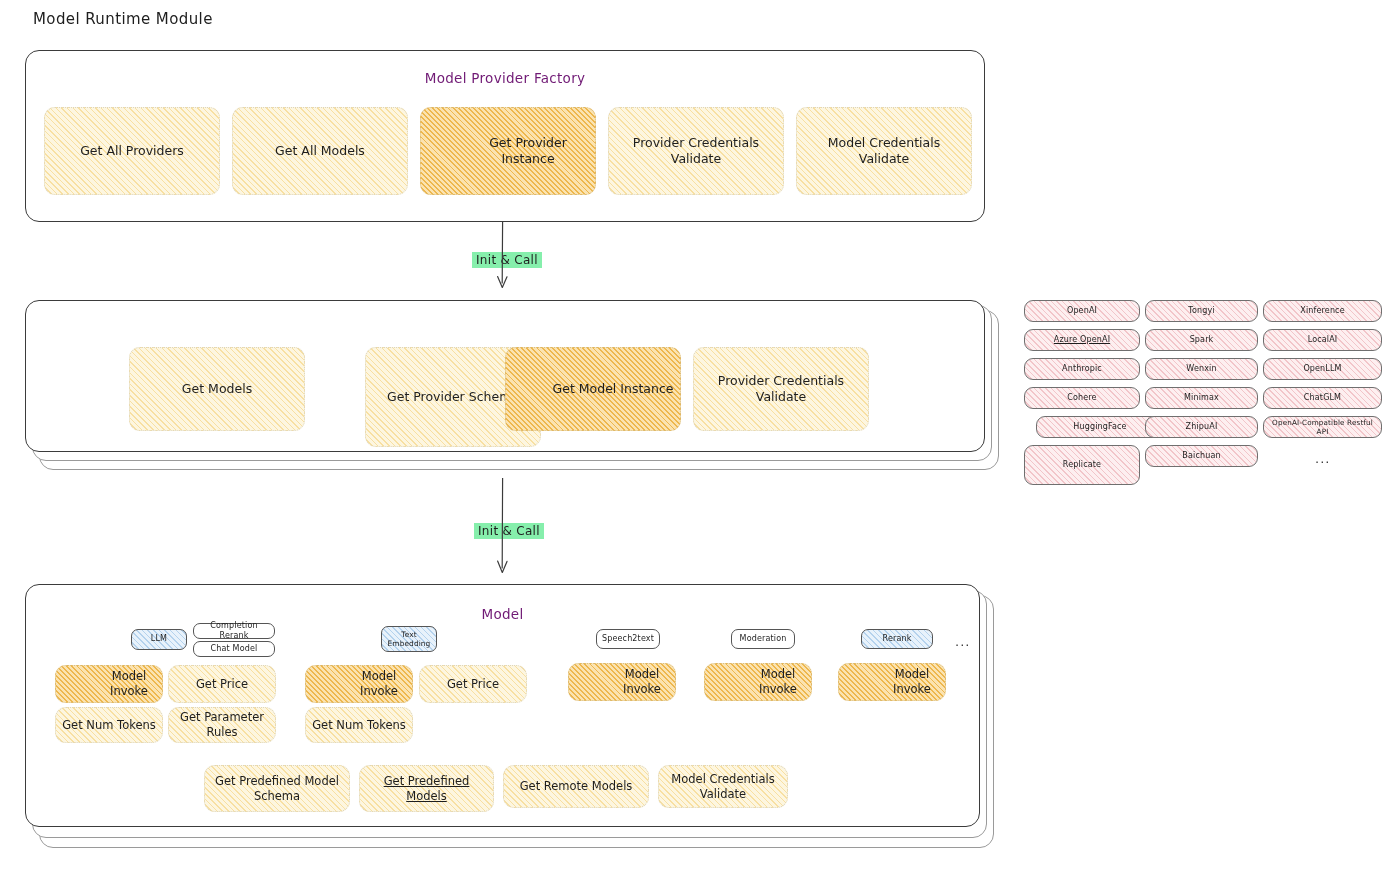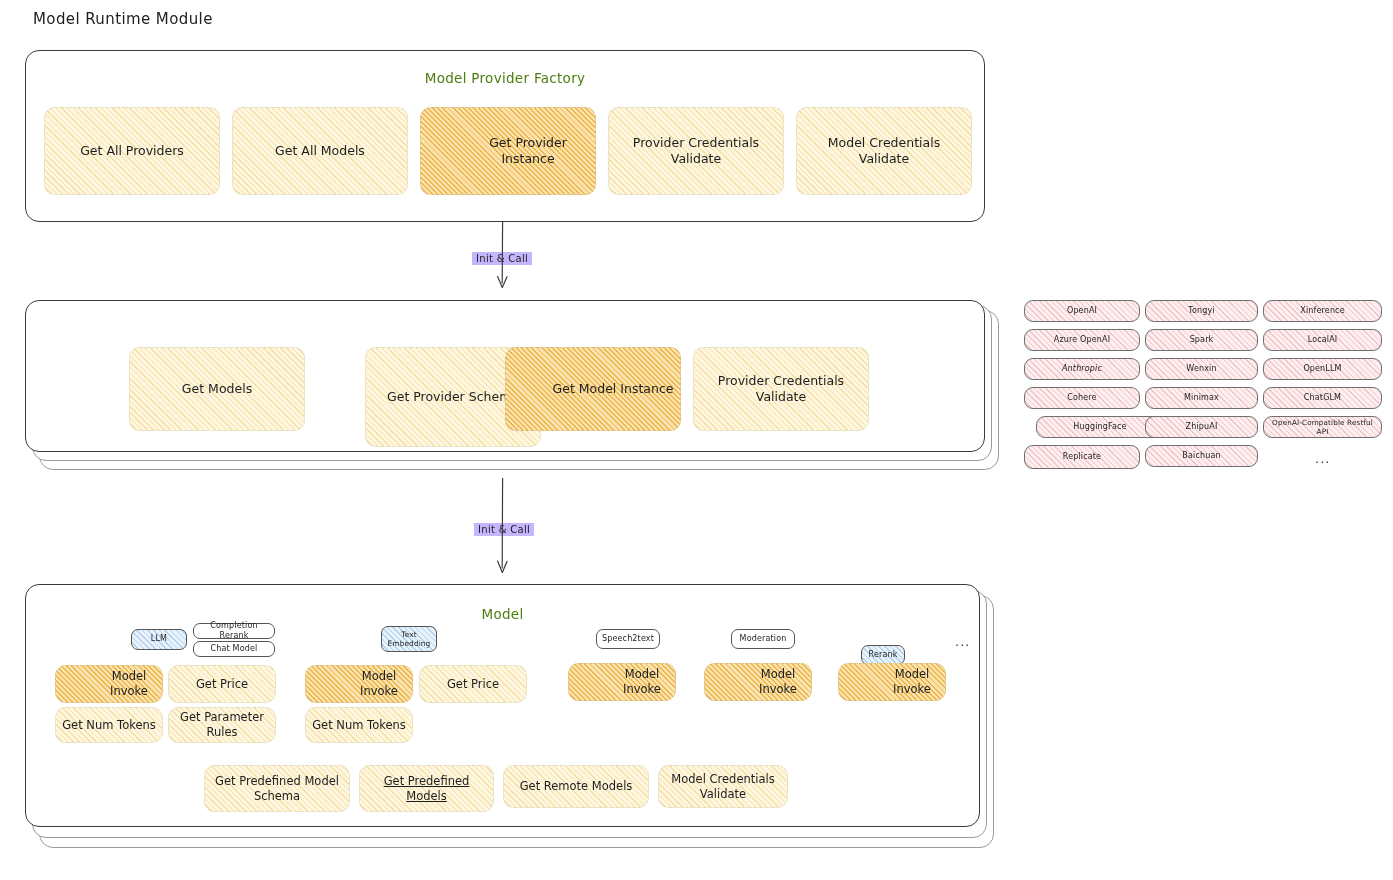--- a/index.html
+++ b/index.html
@@ -44,21 +44,21 @@
     box-sizing: border-box;
     z-index: 0;
   }
   .card-title {
     position: absolute;
     left: 0;
     right: 0;
     text-align: center;
     font-size: 13.5px;
     letter-spacing: 0.3px;
-    color: #4d7c0f;
+    color: #701a75;
   }
 
   
   .box {
     position: absolute;
     box-sizing: border-box;
     border-radius: 11px;
     border: 1.1px dotted #c9c2a4;
     display: flex;
     align-items: center;
@@ -122,24 +122,24 @@
     border-radius: 7px;
   }
 
   
   .arrow {
     position: absolute;
     z-index: 3;
   }
   .arrow-label {
     position: absolute;
-    font-size: 10px;
+    font-size: 12px;
     letter-spacing: 0.3px;
     color: #1e1e1e;
-    background: #c4b5fd;
+    background: #86efac;
     padding: 1px 4px;
     white-space: nowrap;
   }
 
   .ellipsis {
     position: absolute;
     font-size: 13px;
     letter-spacing: 1px;
     color: #3b3b3b;
     line-height: 1;
@@ -189,25 +189,25 @@
 
   <div class="box fill-yellow-strong node-text" style="left:479px; top:46px; width:176px; height:84px; white-space:pre-line;">Get Model Instance</div>
 
   <div class="box fill-yellow-light node-text" style="left:667px; top:46px; width:176px; height:84px; white-space:pre-line;">Provider Credentials
 Validate</div>
 </div>
 
 <div style="position:absolute; left:1024px; top:300px; width:358px; height:175px; z-index:3;">
 
   <div class="box fill-pink chip-text" style="left:0px; top:0px; width:116px; height:22px;">OpenAI</div>
-  <div class="box fill-pink chip-text" style="left:0px; top:29px; width:116px; height:22px;">Azure OpenAI</div>
-  <div class="box fill-pink chip-text" style="left:0px; top:58px; width:116px; height:22px;font-style:italic;">Anthropic</div>
+  <div class="box fill-pink chip-text" style="left:0px; top:29px; width:116px; height:22px;text-decoration:underline;">Azure OpenAI</div>
+  <div class="box fill-pink chip-text" style="left:0px; top:58px; width:116px; height:22px;">Anthropic</div>
   <div class="box fill-pink chip-text" style="left:0px; top:87px; width:116px; height:22px;">Cohere</div>
   <div class="box fill-pink chip-text" style="left:0px; top:116px; width:128px; height:22px;margin-left:12px;">HuggingFace</div>
-  <div class="box fill-pink chip-text" style="left:0px; top:145px; width:116px; height:24px;">Replicate</div>
+  <div class="box fill-pink chip-text" style="left:0px; top:145px; width:116px; height:40px;">Replicate</div>
 
   <div class="box fill-pink chip-text" style="left:121px; top:0px; width:113px; height:22px;">Tongyi</div>
   <div class="box fill-pink chip-text" style="left:121px; top:29px; width:113px; height:22px;">Spark</div>
   <div class="box fill-pink chip-text" style="left:121px; top:58px; width:113px; height:22px;">Wenxin</div>
   <div class="box fill-pink chip-text" style="left:121px; top:87px; width:113px; height:22px;">Minimax</div>
   <div class="box fill-pink chip-text" style="left:121px; top:116px; width:113px; height:22px;">ZhipuAI</div>
   <div class="box fill-pink chip-text" style="left:121px; top:145px; width:113px; height:22px;">Baichuan</div>
 
   <div class="box fill-pink chip-text" style="left:239px; top:0px; width:119px; height:22px;">Xinference</div>
   <div class="box fill-pink chip-text" style="left:239px; top:29px; width:119px; height:22px;">LocalAI</div>
@@ -247,21 +247,21 @@
   <div class="box fill-yellow-strong node-text-sm" style="left:279px; top:80px; width:108px; height:38px; white-space:pre-line;">Model Invoke</div>
   <div class="box fill-yellow-light node-text-sm" style="left:393px; top:80px; width:108px; height:38px; white-space:pre-line;">Get Price</div>
   <div class="box fill-yellow-light node-text-sm" style="left:279px; top:122px; width:108px; height:36px; white-space:pre-line;">Get Num Tokens</div>
 
   <div class="box fill-white chip-text" style="left:570px; top:44px; width:64px; height:20px; white-space:pre-line;">Speech2text</div>
   <div class="box fill-yellow-strong node-text-sm" style="left:542px; top:78px; width:108px; height:38px; white-space:pre-line;">Model Invoke</div>
 
   <div class="box fill-white chip-text" style="left:705px; top:44px; width:64px; height:20px; white-space:pre-line;">Moderation</div>
   <div class="box fill-yellow-strong node-text-sm" style="left:678px; top:78px; width:108px; height:38px; white-space:pre-line;">Model Invoke</div>
 
-  <div class="box fill-blue chip-text" style="left:835px; top:60px; width:44px; height:20px; white-space:pre-line;">Rerank</div>
+  <div class="box fill-blue chip-text" style="left:835px; top:44px; width:72px; height:20px; white-space:pre-line;">Rerank</div>
   <div class="box fill-yellow-strong node-text-sm" style="left:812px; top:78px; width:108px; height:38px; white-space:pre-line;">Model Invoke</div>
 
   <div class="ellipsis" style="left:929px; top:50px;">...</div>
 
   <div class="box fill-yellow-light node-text-sm" style="left:178px; top:180px; width:146px; height:47px; white-space:pre-line;">Get Predefined Model
 Schema</div>
   <div class="box fill-yellow-light node-text-sm" style="left:333px; top:180px; width:135px; height:47px; white-space:pre-line;text-decoration:underline;">Get Predefined
 Models</div>
   <div class="box fill-yellow-light node-text-sm" style="left:477px; top:180px; width:146px; height:43px; white-space:pre-line;">Get Remote Models</div>
   <div class="box fill-yellow-light node-text-sm" style="left:632px; top:180px; width:130px; height:43px; white-space:pre-line;">Model Credentials

